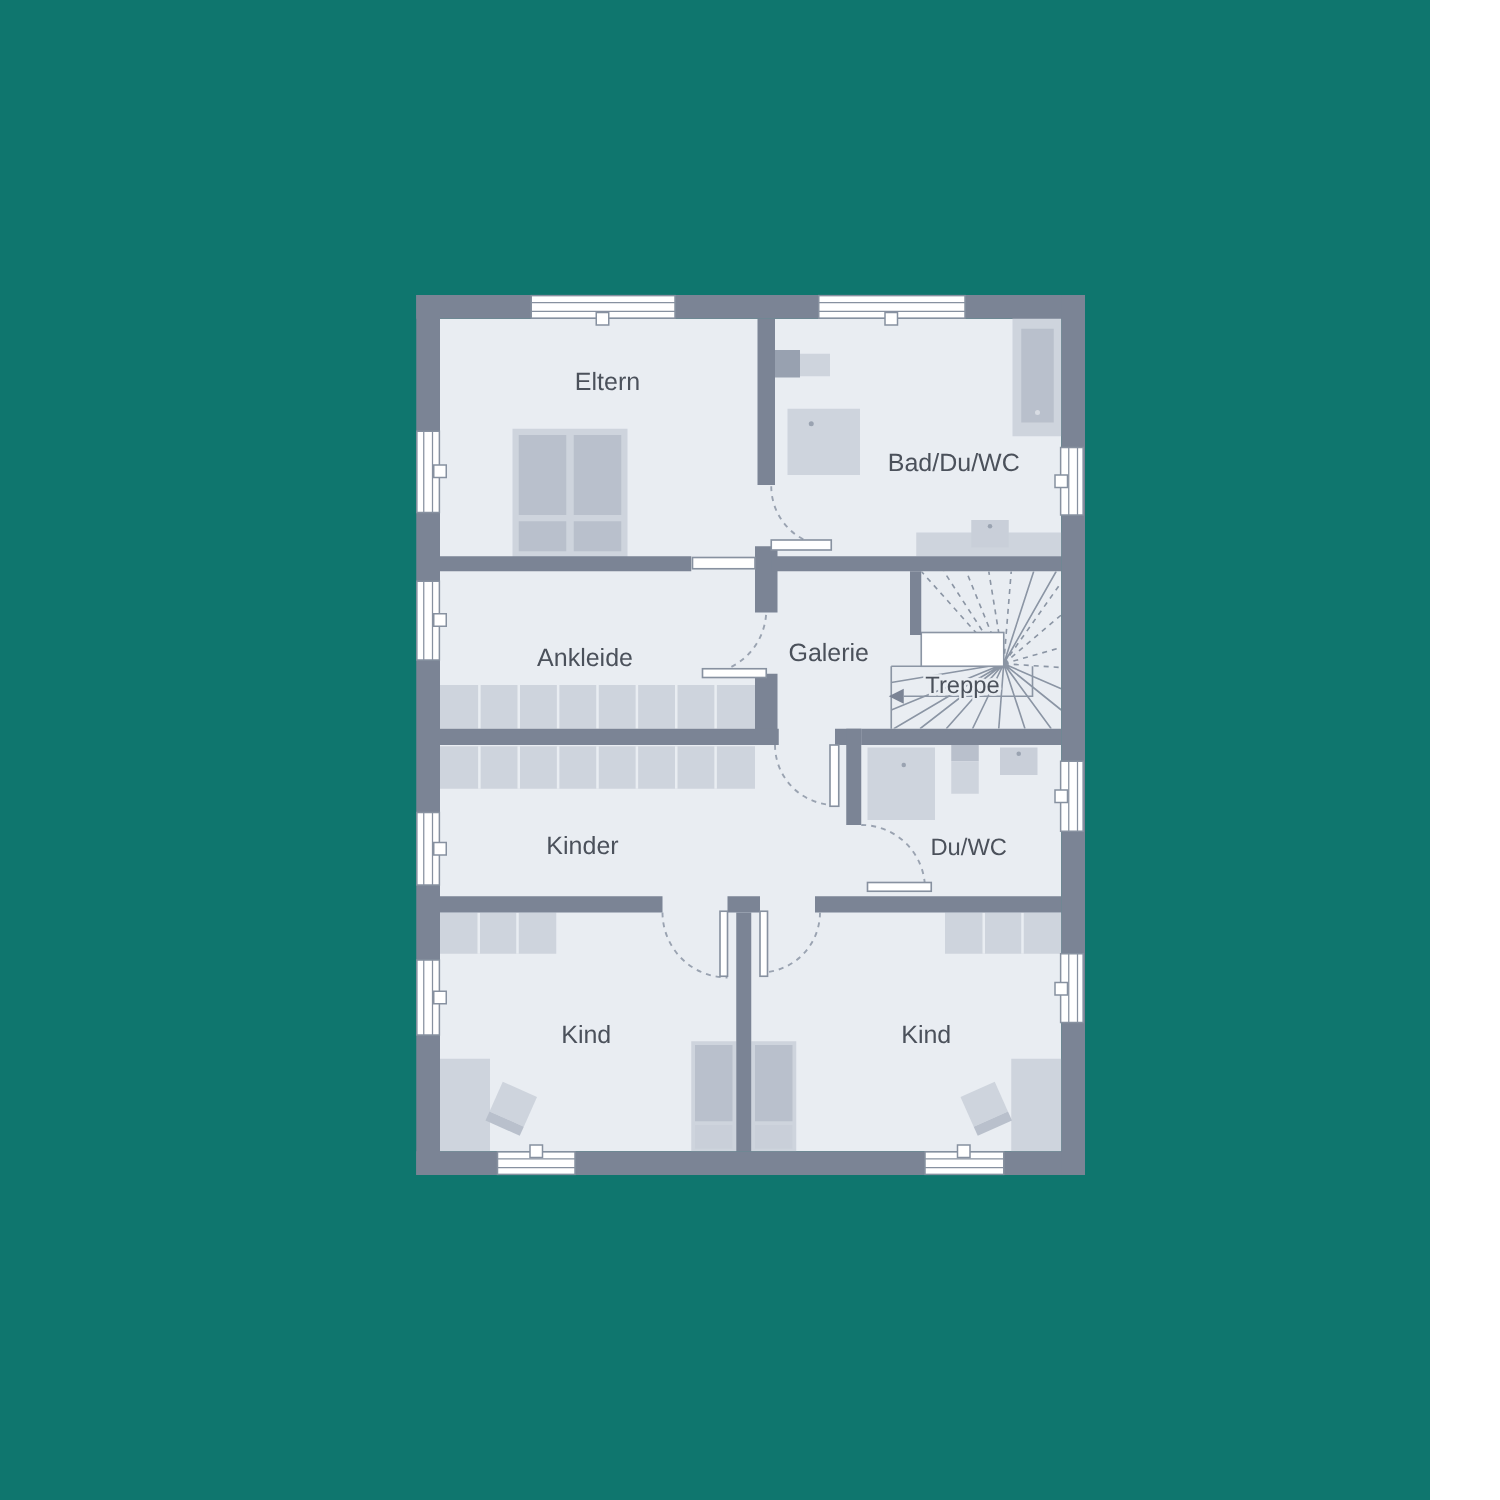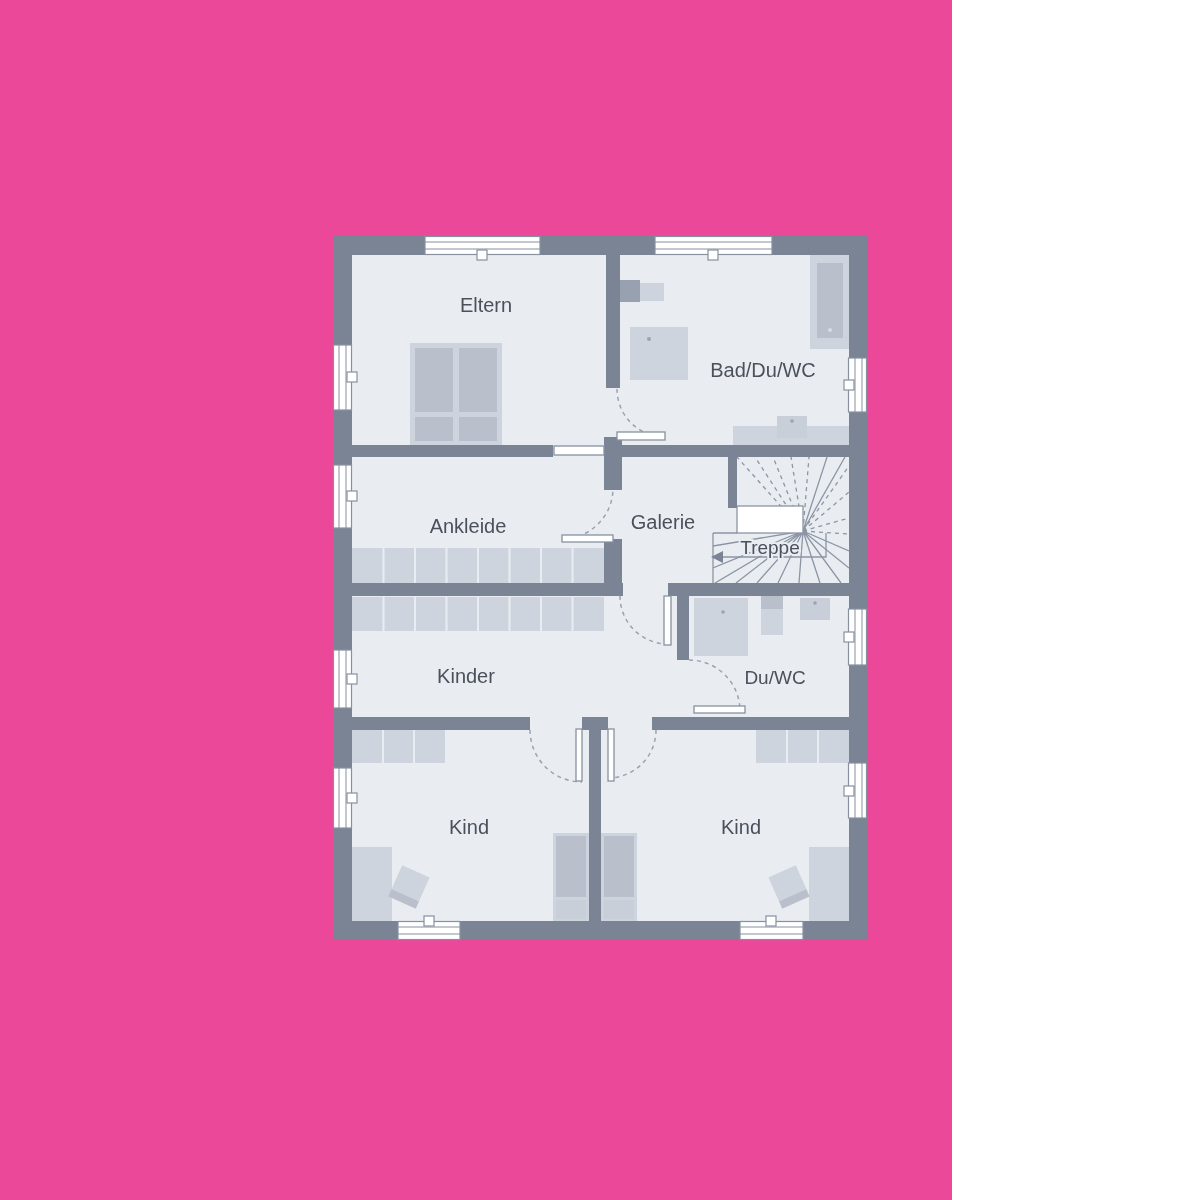--- a/index.html
+++ b/index.html
@@ -1,16 +1,16 @@
 <!DOCTYPE html>
 <html><head>
 <meta charset="utf-8">
 <style>
   html,body{margin:0;padding:0;background:#ffffff;}
-  .canvas{position:relative;width:952px;height:1200px;background:#ec4899;overflow:hidden;}
+  .canvas{position:relative;width:1144px;height:1200px;background:#0f766e;overflow:hidden;}
   svg{position:absolute;left:0;top:0;}
   .wall{fill:#7b8495;}
   .floor{fill:#e9edf2;}
   .fL{fill:#ced4dd;}   
   .fM{fill:#c9cfd9;}   
   .fD{fill:#b9c0cc;}   
   .ln{stroke:#8b95a4;stroke-width:1.3;fill:none;}
   .lnD{stroke:#8b95a4;stroke-width:1.3;fill:none;stroke-dasharray:4 4;}
   .arc{stroke:#9aa3b1;stroke-width:1.5;fill:none;stroke-dasharray:4 4;}
   .leaf{fill:#ffffff;stroke:#8791a0;stroke-width:1.3;}

